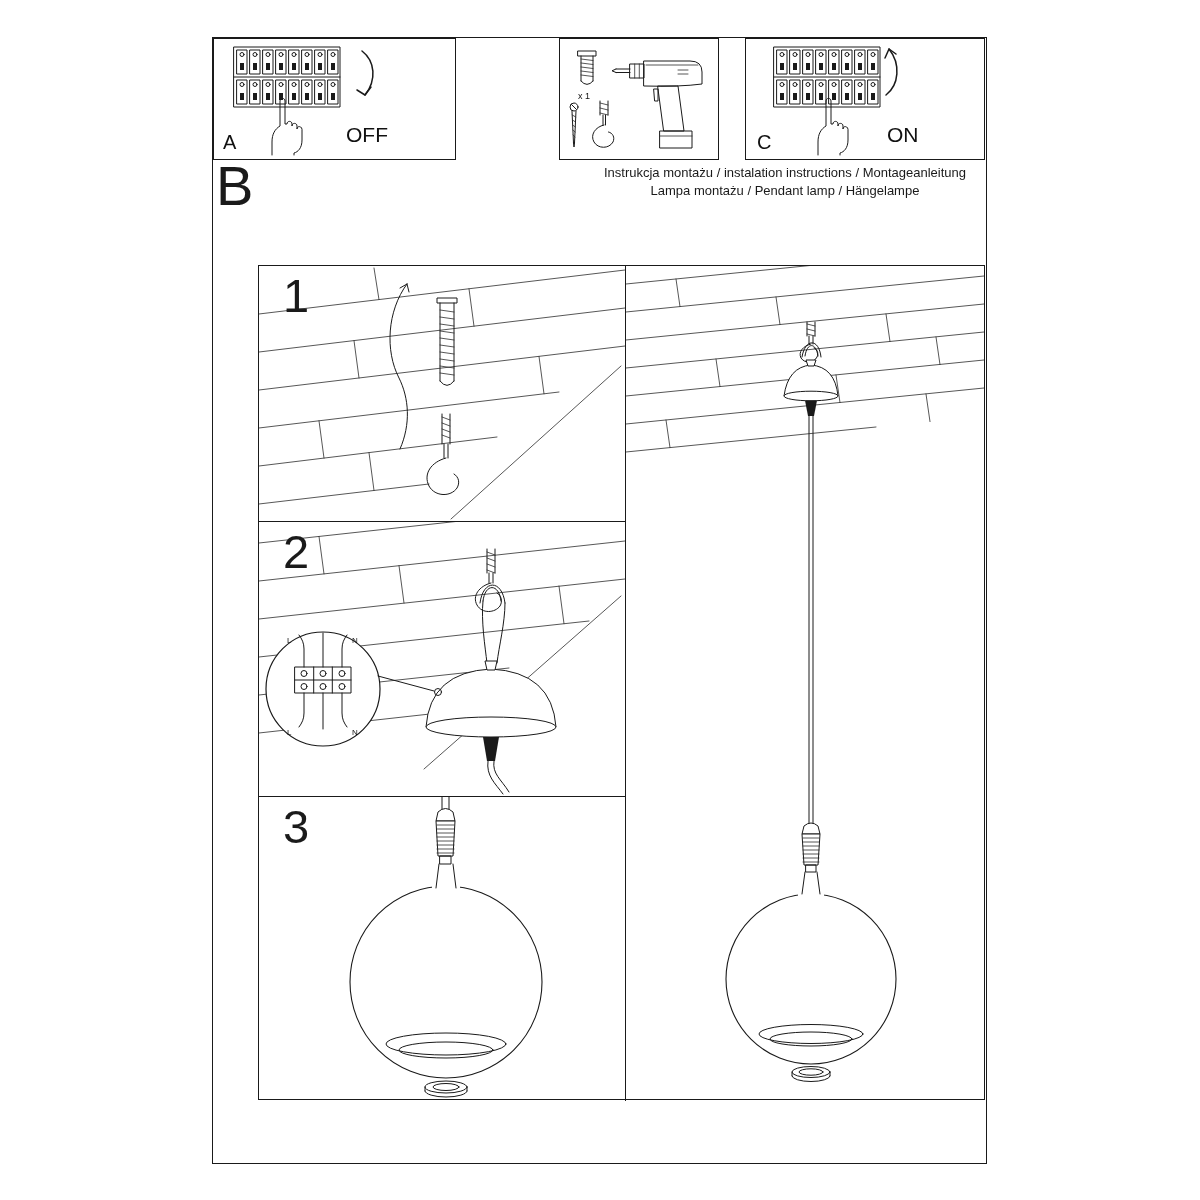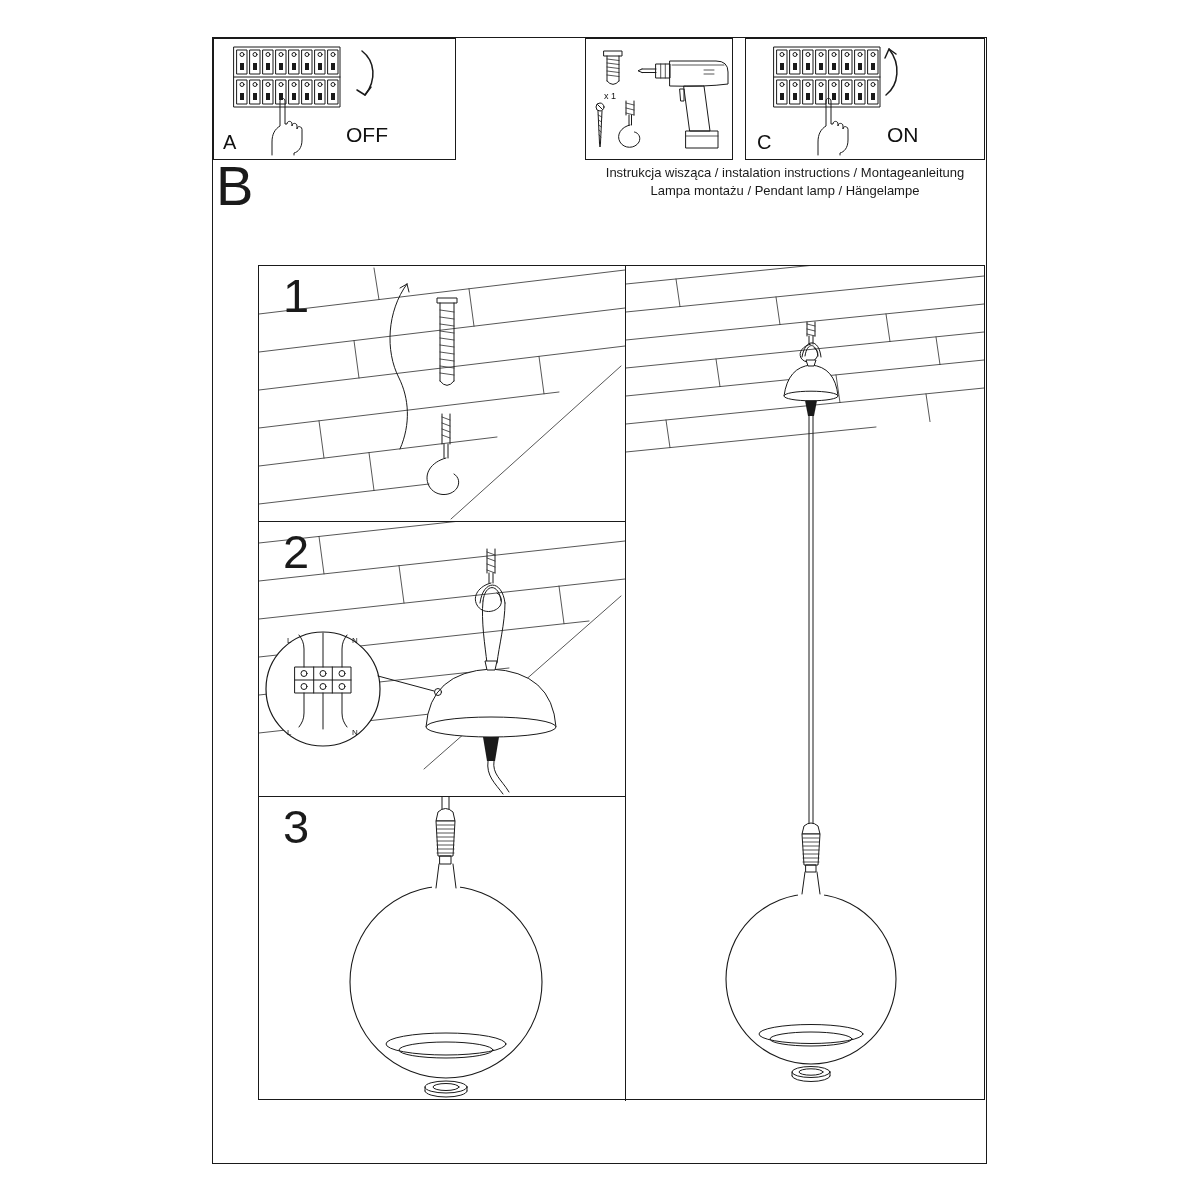--- a/index.html
+++ b/index.html
@@ -3,21 +3,21 @@
 <meta charset="utf-8">
 <style>
   *{box-sizing:border-box}
   body{margin:0;background:#fff}
   .page{position:relative;width:1200px;height:1200px;background:#fff;
         font-family:"Liberation Sans",sans-serif;color:#1a1a1a;overflow:hidden}
   .abs{position:absolute}
   .outer-border{left:212px;top:37px;width:775px;height:1127px;border:1.6px solid #1a1a1a}
   .tbox{border:1.3px solid #1a1a1a;background:#fff}
   .box-a{left:213px;top:38px;width:243px;height:122px}
-  .box-tools{left:585px;top:38px;width:148px;height:122px}
+  .box-tools{left:559px;top:38px;width:160px;height:122px}
   .box-c{left:745px;top:38px;width:240px;height:122px}
   .headings{left:585px;top:164px;width:400px;text-align:center;line-height:18px;font-size:13px}
   .section-b{left:216px;top:158px;font-size:56px;line-height:56px}
   .main-area{left:258px;top:265px;width:727px;height:835px;border:1.3px solid #1a1a1a;background:#fff}
   .vdiv{left:366px;top:0;width:0;height:835px;border-left:1.3px solid #1a1a1a}
   .hdiv1{left:0;top:255px;width:366px;height:0;border-top:1.3px solid #1a1a1a}
   .hdiv2{left:0;top:530px;width:366px;height:0;border-top:1.3px solid #1a1a1a}
   .stepnum{font-size:47px;line-height:47px}
   .n1{left:24px;top:6px}.n2{left:24px;top:262px}.n3{left:24px;top:537px}
   svg{display:block;position:absolute;overflow:hidden}
@@ -161,21 +161,21 @@
       <g>
         <path class="ln2" d="M140,56 C153,46 155,25 143,10"></path>
         <path class="ln2" d="M143,10 L150,15 M143,10 L139,19"></path>
       </g>
       <text x="141" y="103" font-size="21">ON</text>
       <text x="11" y="110" font-size="20">C</text>
     </svg>
   </div>
 
   <div class="abs headings">
-    <div>Instrukcja wisząca / instalation instructions / Montageanleitung</div>
+    <div>Instrukcja montażu / instalation instructions / Montageanleitung</div>
     <div>Lampa montażu / Pendant lamp / Hängelampe</div>
   </div>
 
   <div class="abs section-b">B</div>
 
   <div class="abs main-area">
 
     <svg style="left:0;top:0" width="366" height="254" viewBox="0 0 366 254">
       <g class="thin">
         <line x1="0" y1="48" x2="366" y2="4"></line>

